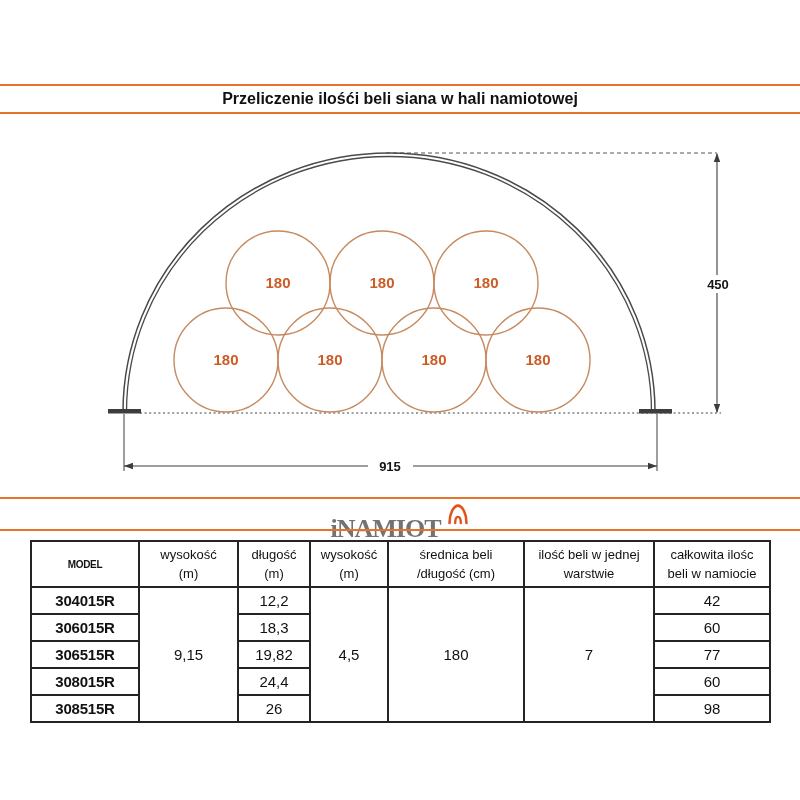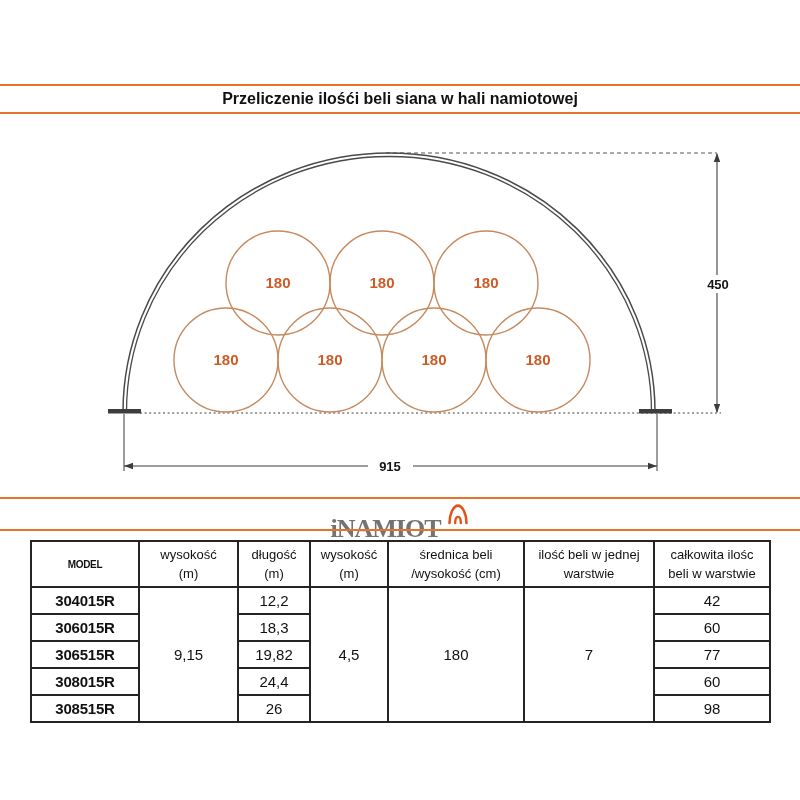--- a/index.html
+++ b/index.html
@@ -116,29 +116,29 @@
         <th>
             <span class="hl2">długość</span>
             <span class="hl2">(m)</span>
           </th>
         <th>
             <span class="hl2">wysokość</span>
             <span class="hl2">(m)</span>
           </th>
         <th>
             <span class="hl2">średnica beli</span>
-            <span class="hl2">/wysokość (cm)</span>
+            <span class="hl2">/długość (cm)</span>
           </th>
         <th>
             <span class="hl2">ilość beli w jednej</span>
             <span class="hl2">warstwie</span>
           </th>
         <th>
             <span class="hl2">całkowita ilośc</span>
-            <span class="hl2">beli w warstwie</span>
+            <span class="hl2">beli w namiocie</span>
           </th>
       </tr>
     </thead>
     <tbody>
       <tr>
         <td class="model">304015R</td>
         <td rowspan="5">9,15</td>
         <td>12,2</td>
         <td rowspan="5">4,5</td>
         <td rowspan="5">180</td>

